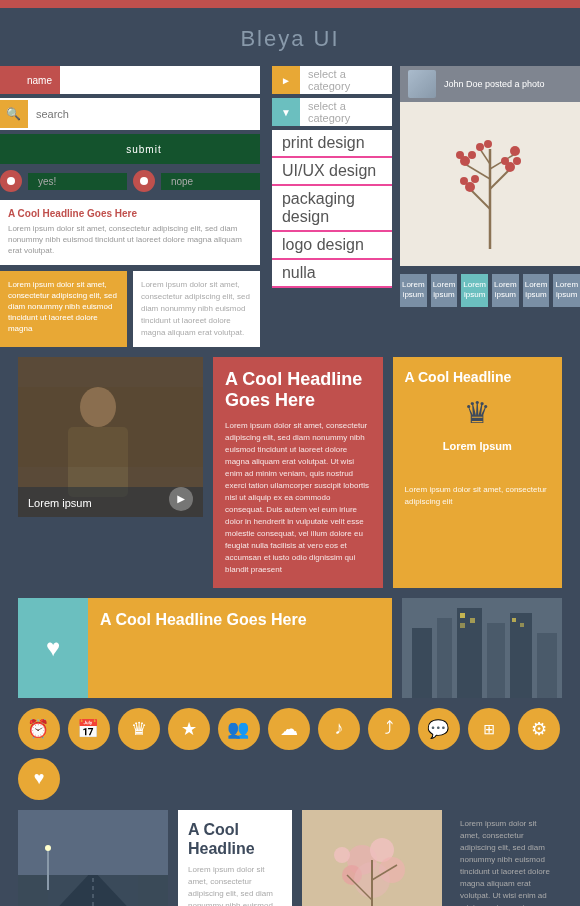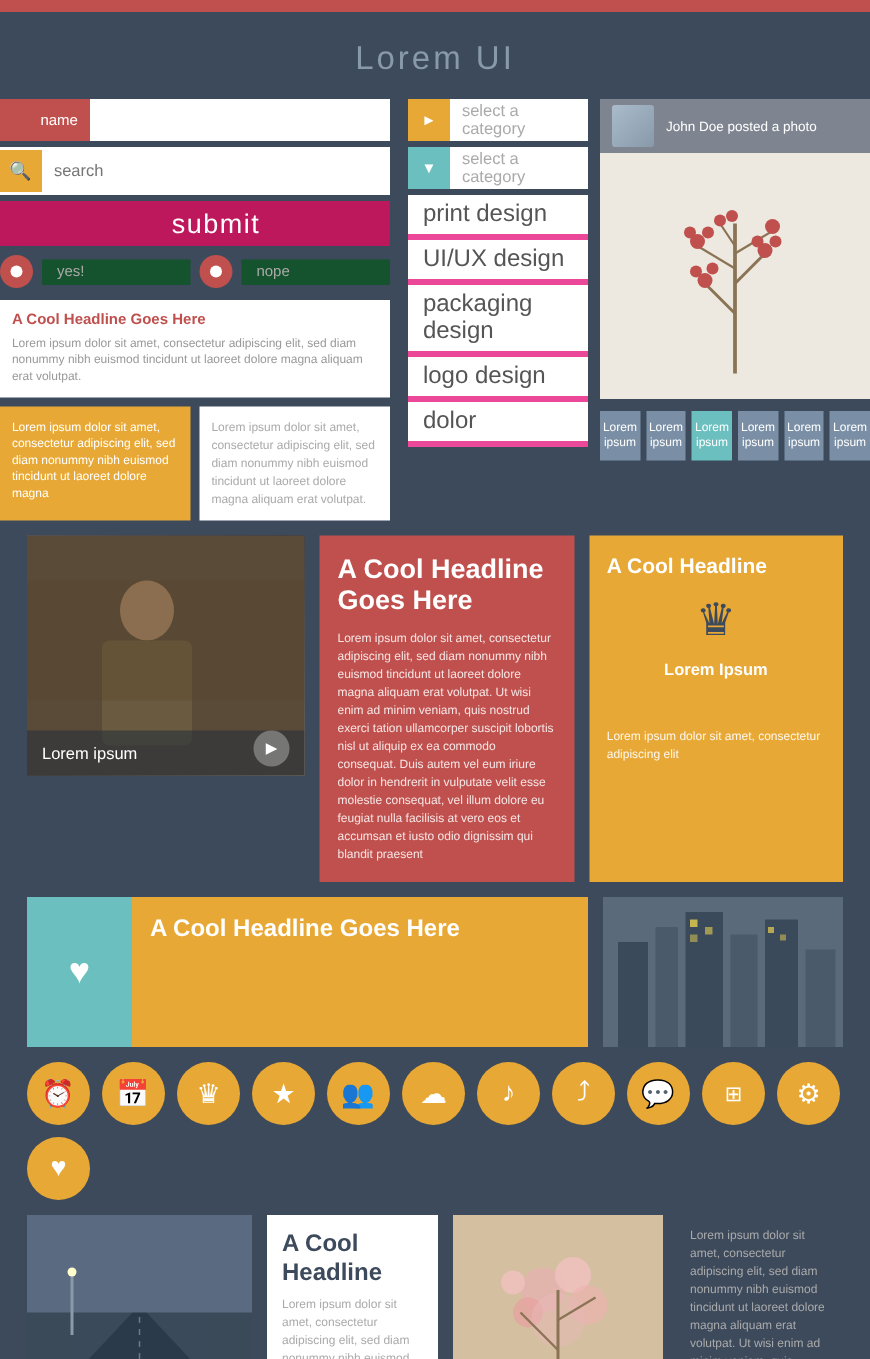--- a/index.html
+++ b/index.html
@@ -117,26 +117,26 @@
     .select-icon-box.teal {
       background: #6bbfbf;
     }
     .select-text {
       flex: 1;
       padding: 0 8px;
       font-size: 11px;
       color: #aaa;
     }
     .submit-btn {
-      background: #be185d;
+      background: #14532d;
       color: #fff;
       border: none;
       width: 100%;
       height: 30px;
-      font-size: 18px;
+      font-size: 10px;
       cursor: pointer;
       margin-bottom: 6px;
       letter-spacing: 1px;
       padding-left: 28px;
     }
     .radio-row {
       display: flex;
       gap: 6px;
       margin-bottom: 8px;
       align-items: center;
@@ -168,21 +168,21 @@
       width: 22px;
       height: 22px;
       border-radius: 50%;
       display: flex;
       align-items: center;
       justify-content: center;
     }
     .dropdown-item {
       padding: 4px 10px;
       color: #555;
-      border-bottom: 4px solid #ec4899;
+      border-bottom: 2px solid #ec4899;
       cursor: pointer;
     }
 
     
     .text-card {
       background: #fff;
       padding: 8px;
       margin-top: 6px;
     }
     .text-card-headline {
@@ -504,21 +504,21 @@
       font-size: 8px;
       color: #fff;
       line-height: 1.4;
     }
   </style>
 </head>
 <body>
 
 <div class="header-bar"></div>
 
-<h1 class="page-title">Lorem UI</h1>
+<h1 class="page-title">Bleya UI</h1>
 
 <div class="main">
 
   <div class="top-section">
 
     <div class="left-panel">
 
       <div class="form-area">
         <div class="input-row">
           <div class="input-label">name</div>
@@ -569,21 +569,21 @@
           </div>
           <div class="select-row" style="margin-top:4px;">
             <div class="select-icon-box teal">▼</div>
             <div class="select-text">select a category</div>
           </div>
           <div class="dropdown-col">
             <div class="dropdown-item">print design</div>
             <div class="dropdown-item">UI/UX design</div>
             <div class="dropdown-item">packaging design</div>
             <div class="dropdown-item">logo design</div>
-            <div class="dropdown-item">dolor</div>
+            <div class="dropdown-item">nulla</div>
           </div>
         </div>
 
         <div style="flex:1;">
           <div class="social-card">
             <div class="social-card-header">
               <div class="avatar-small">
                 <div class="avatar-img"></div>
               </div>
               <span>John Doe posted a photo</span>

